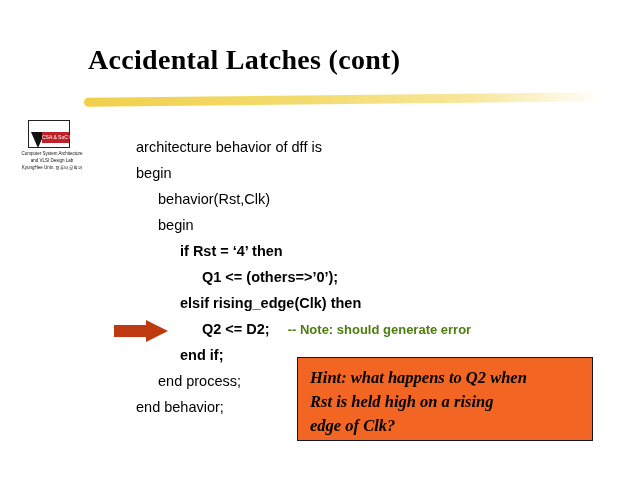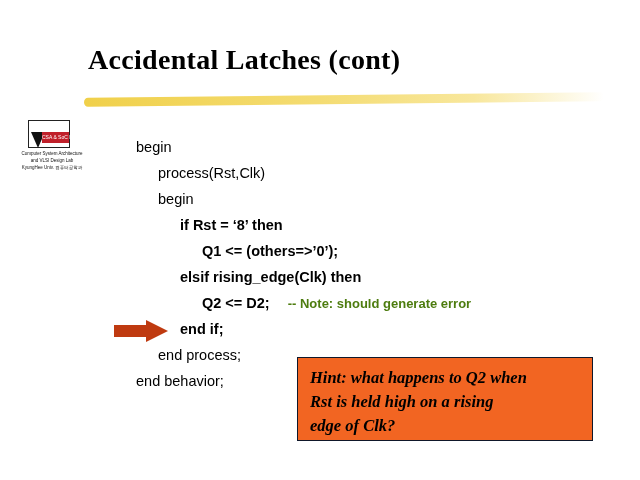--- a/index.html
+++ b/index.html
@@ -245,30 +245,33 @@
     <div class="red-box">
       <span>CSA &amp; SoC Lab</span>
     </div>
     <div class="cap1">Computer System Architecture</div>
     <div class="cap2">and VLSI Design Lab</div>
     <div class="cap3">KyungHee Univ. 컴퓨터공학과</div>
   </div>
 
   <div class="code-block">
     <div class="code-line i0">
+      <span>architecture behavior of dff is</span>
+    </div>
+    <div class="code-line i0">
       <span>begin</span>
     </div>
     <div class="code-line i1">
-      <span>process(Rst,Clk)</span>
+      <span>behavior(Rst,Clk)</span>
     </div>
     <div class="code-line i1">
       <span>begin</span>
     </div>
     <div class="code-line i2 bold">
-      <span>if Rst = ‘8’ then</span>
+      <span>if Rst = ‘4’ then</span>
     </div>
     <div class="code-line i3 bold">
       <span>Q1 &lt;= (others=&gt;’0’);</span>
     </div>
     <div class="code-line i2 bold">
       <span>elsif rising_edge(Clk) then</span>
     </div>
     <div class="code-line i3 bold">
       <span>Q2 &lt;= D2;</span><span class="comment">-- Note: should generate error</span>
     </div>

